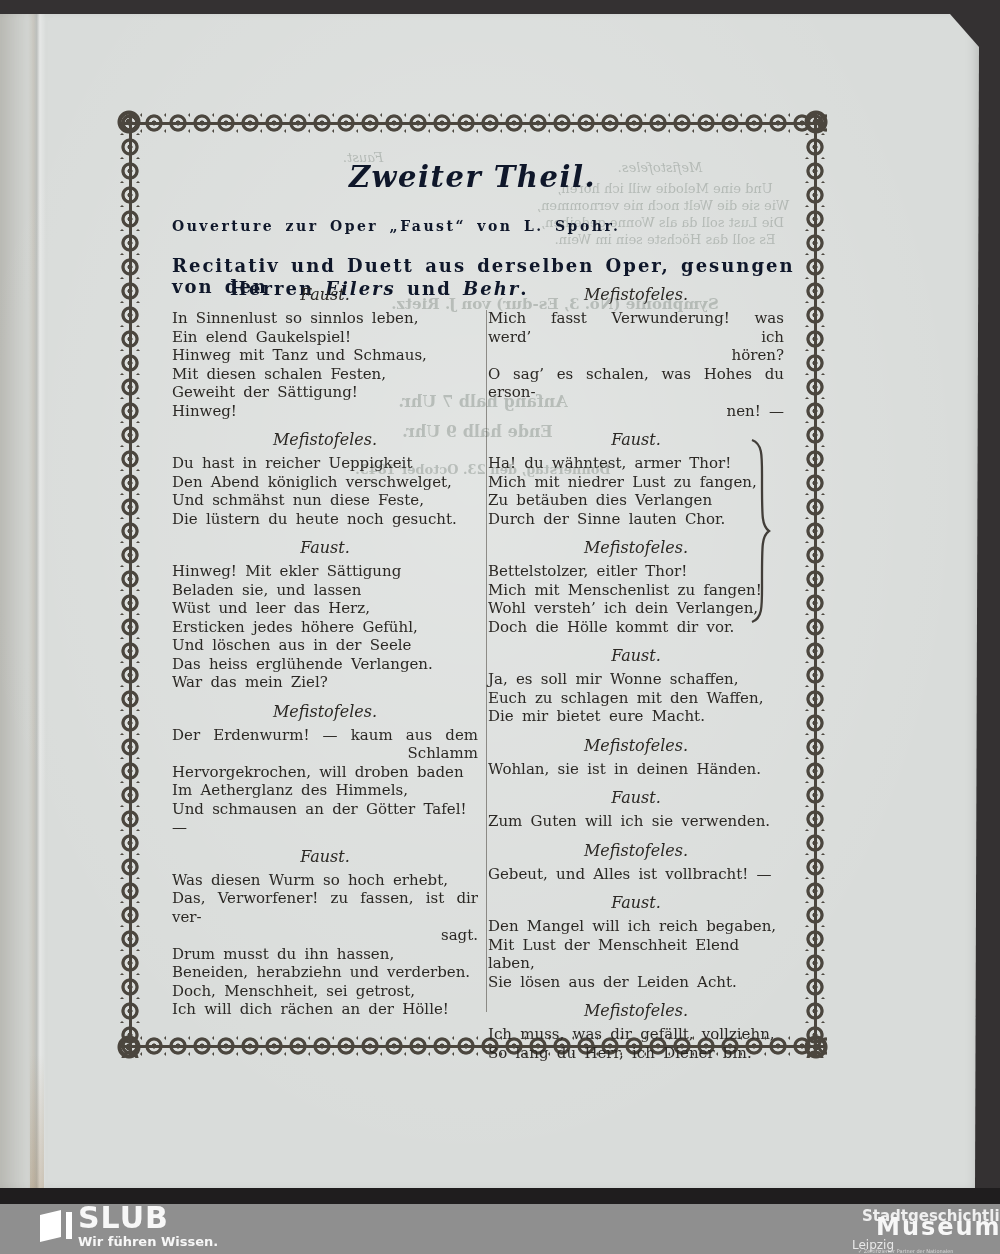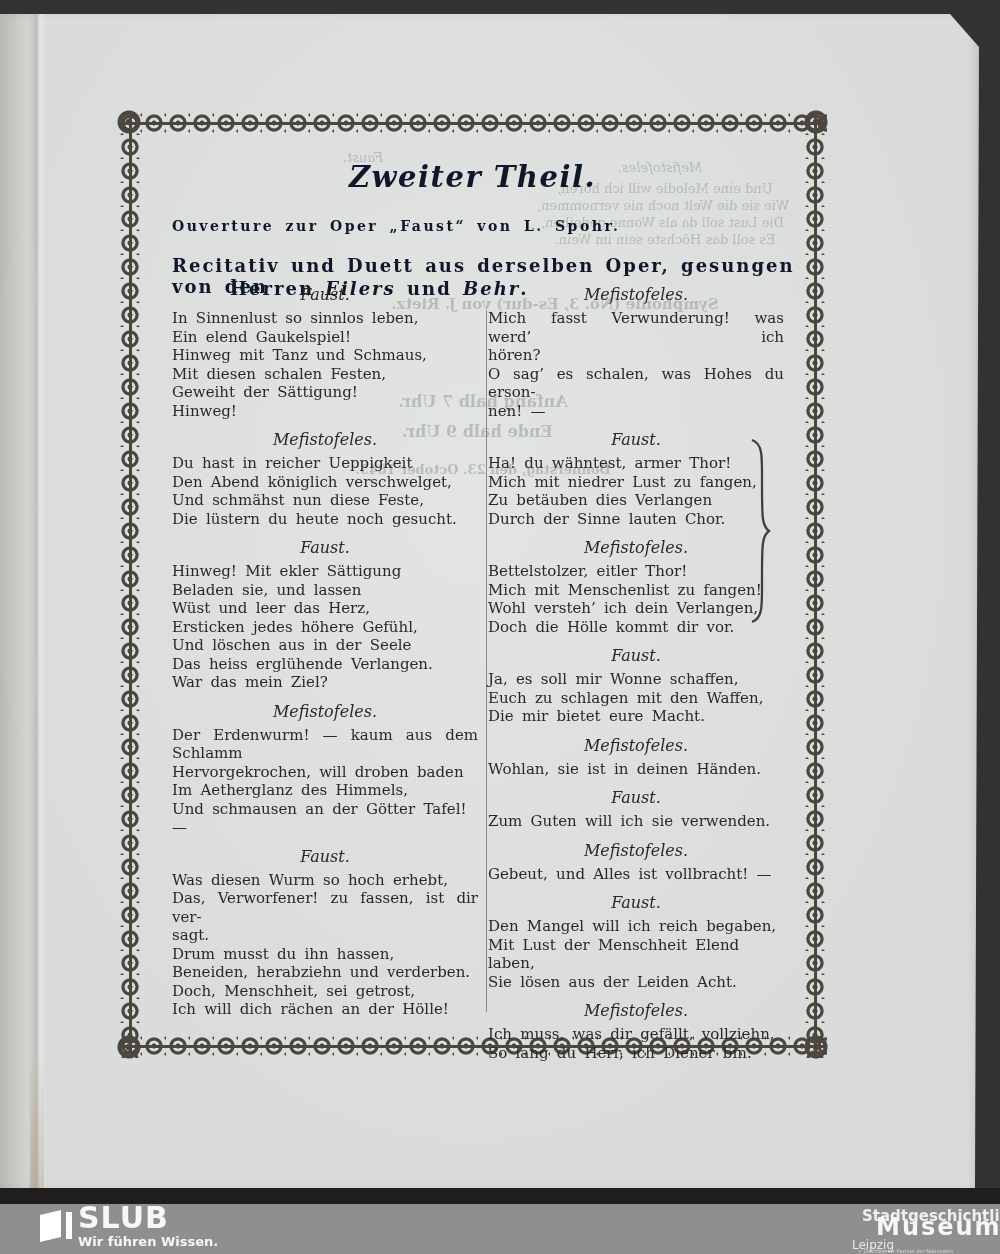--- a/index.html
+++ b/index.html
@@ -52,21 +52,21 @@
   .h2{position:absolute;left:172px;top:241px;width:645px;font-size:18px;font-weight:bold;letter-spacing:2px;word-spacing:3px;}
   .h3{position:absolute;left:230px;top:264px;width:420px;font-size:18px;font-weight:bold;letter-spacing:2px;word-spacing:3px;}
   .h3 .nm{font-style:italic;}
   .col{position:absolute;top:272px;}
   .col.left{left:172px;width:306px;}
   .col.right{left:488px;width:296px;}
   .speaker{font-style:italic;text-align:center;font-size:16px;line-height:18px;margin:11px 0 5px;color:#2b2824;}
   .col > .speaker:first-child{margin-top:0;}
   .verse{margin-top:0;}
   .vl{font-size:15px;line-height:18.5px;word-spacing:3.5px;color:#2b2824;}
-  .vl.c{text-align:left;}
+  .vl.c{text-align:right;}
   .vl.j{text-align:justify;text-align-last:justify;}
   .divider{position:absolute;left:486px;top:296px;width:1px;height:702px;background:rgba(58,52,44,.5);}
   .brace{position:absolute;left:751px;top:424px;}
   
   .ghost{position:absolute;transform:scaleX(-1);color:rgba(96,108,100,.32);filter:blur(.5px);
          text-align:center;white-space:nowrap;}
   .ghost.it{font-style:italic;}
   .ghost.b{font-weight:bold;}
   
   .footer-gap{position:absolute;left:0;top:1188px;width:1000px;height:16px;background:#1f1d1e;}

